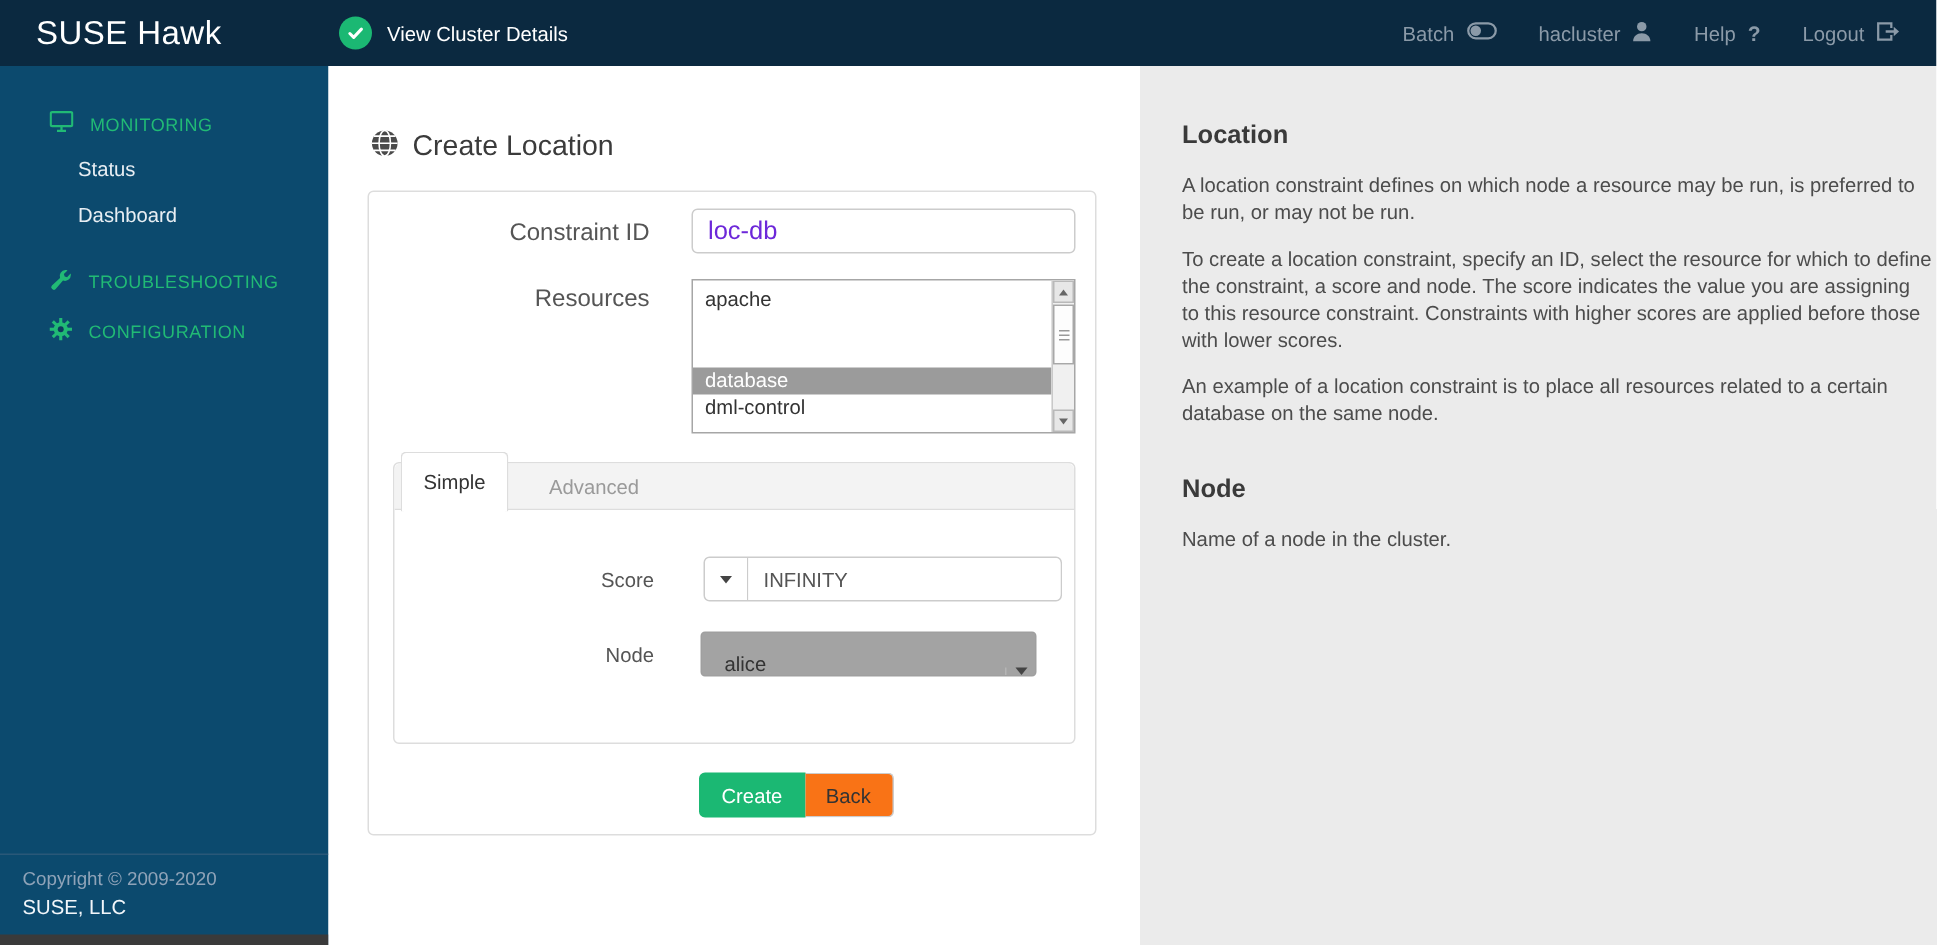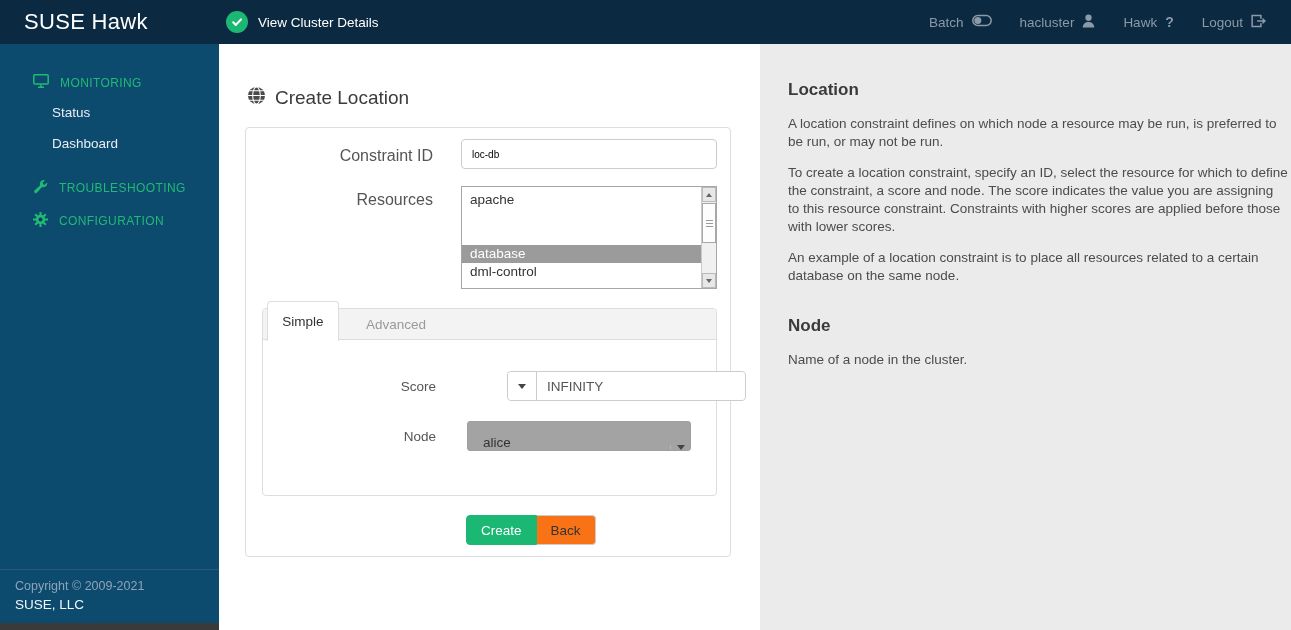--- a/index.html
+++ b/index.html
@@ -46,21 +46,21 @@
   .page-title { position:absolute; left:28px; top:42px; display:flex; align-items:center; gap:9px; }
   .page-title h1 { font-size:19px; color:#3b3b3b; font-weight:500; }
 
   .card { position:absolute; left:26px; top:83px; width:486px; height:430px;
           border:1px solid #ddd; border-radius:4px; background:#fff; }
   .form-label { position:absolute; left:0; width:187px; text-align:right;
                 color:#555; font-size:16px; }
   .lbl-constraint { top:19px; }
   .input-text { position:absolute; left:215px; width:256px; height:30px;
                 border:1px solid #ccc; border-radius:4px; padding:0 10px;
-                font-size:10px; color:#000000; font-family:inherit; outline:none; background:#fff; }
+                font-size:17px; color:#6d28d9; font-family:inherit; outline:none; background:#fff; }
   .input-constraint { top:11px; }
 
   .lbl-resources { top:63px; }
   .resources-box { position:absolute; left:215px; top:58px; width:256px; height:103px;
                    border:1px solid #a6a6a6; background:#fff; overflow:hidden; }
   .resources-list { list-style:none; padding-top:4px; width:calc(100% - 15px); }
   .resources-list li { height:18px; line-height:18px; padding-left:8px;
                        font-size:13.5px; color:#333; cursor:pointer; white-space:nowrap; }
   .resources-list li.selected { background:#9b9b9b; color:#fff;margin-top:36px; }
 
@@ -93,21 +93,21 @@
                 justify-content:center; font-size:13.5px; color:#333; z-index:2;
                 cursor:pointer; }
   .tab-inactive { position:absolute; left:89px; top:0; height:31px; display:flex;
                   align-items:center; padding:0 14px; color:#9a9a9a;
                   font-size:13.5px; cursor:pointer; }
 
   .lbl-in-panel { position:absolute; left:0; width:173px; text-align:right;
                   color:#555; font-size:13.5px; }
   .lbl-score { top:70px; }
   .score-group { position:absolute; left:206px; top:62px; width:239px; height:30px;
-                 border:1px solid #ccc; border-radius:4px; display:flex; background:#fff;margin-left:38px; }
+                 border:1px solid #ccc; border-radius:4px; display:flex; background:#fff; }
   .score-caret-btn { width:29px; border-right:1px solid #ccc; display:flex;
                      align-items:center; justify-content:center; background:#fff;
                      border-radius:4px 0 0 4px; cursor:pointer; }
   .score-input { flex:1; border:none; outline:none; padding:0 10px; font-size:13.5px;
                  color:#555; font-family:inherit; border-radius:0 4px 4px 0; min-width:0; }
 
   .lbl-node { top:120px; }
   .node-select { position:absolute; left:204px; top:112px; width:224px; height:30px;
                  border:1px solid #9f9f9f; border-radius:3px; background:#a3a3a3;
                  display:flex; align-items:flex-end; cursor:pointer; }
@@ -159,21 +159,21 @@
     <div class="topbar-link">
       <span>hacluster</span>
       <span>
         <svg width="13" height="14" viewBox="0 0 14 15" fill="currentColor">
             <circle cx="7" cy="4" r="3.4"></circle>
             <path d="M0.8 14.5c0-3.6 2.8-5.8 6.2-5.8s6.2 2.2 6.2 5.8z"></path>
           </svg>
       </span>
     </div>
     <div class="topbar-link">
-      <span>Hawk</span>
+      <span>Help</span>
       <span class="q-glyph">?</span>
     </div>
     <div class="topbar-link">
       <span>Logout</span>
       <span>
         <svg width="16" height="14" viewBox="0 0 17 14">
             <path d="M10.5 4.5V1.2H1.2v11.6h9.3V9.5" fill="none" stroke="currentColor" stroke-width="1.6"></path>
             <path d="M6.5 7h6.5" stroke="currentColor" stroke-width="1.6"></path>
             <path d="M12.2 3.6L16 7l-3.8 3.4z" fill="currentColor"></path>
           </svg>
@@ -216,21 +216,21 @@
           <rect x="6.9" y="12" width="2.2" height="4" transform="rotate(45 8 8)"></rect>
           <rect x="0" y="6.9" width="4" height="2.2" transform="rotate(45 8 8)"></rect>
           <rect x="12" y="6.9" width="4" height="2.2" transform="rotate(45 8 8)"></rect>
           <circle cx="8" cy="8" r="2.1" fill="#0e3a5e"></circle>
         </svg>
     </span>
     <span>CONFIGURATION</span>
   </div>
 
   <div class="sidebar-footer">
-    <div class="copyright">Copyright © 2009-2021</div>
+    <div class="copyright">Copyright © 2009-2020</div>
     <div class="company">SUSE, LLC</div>
   </div>
   <div class="bottom-strip"></div>
 </aside>
 
 <main class="main">
   <div class="page-title">
     <span>
       <svg width="19" height="19" viewBox="0 0 20 20">
           <circle cx="10" cy="10" r="9" fill="#4a4a4a"></circle>

